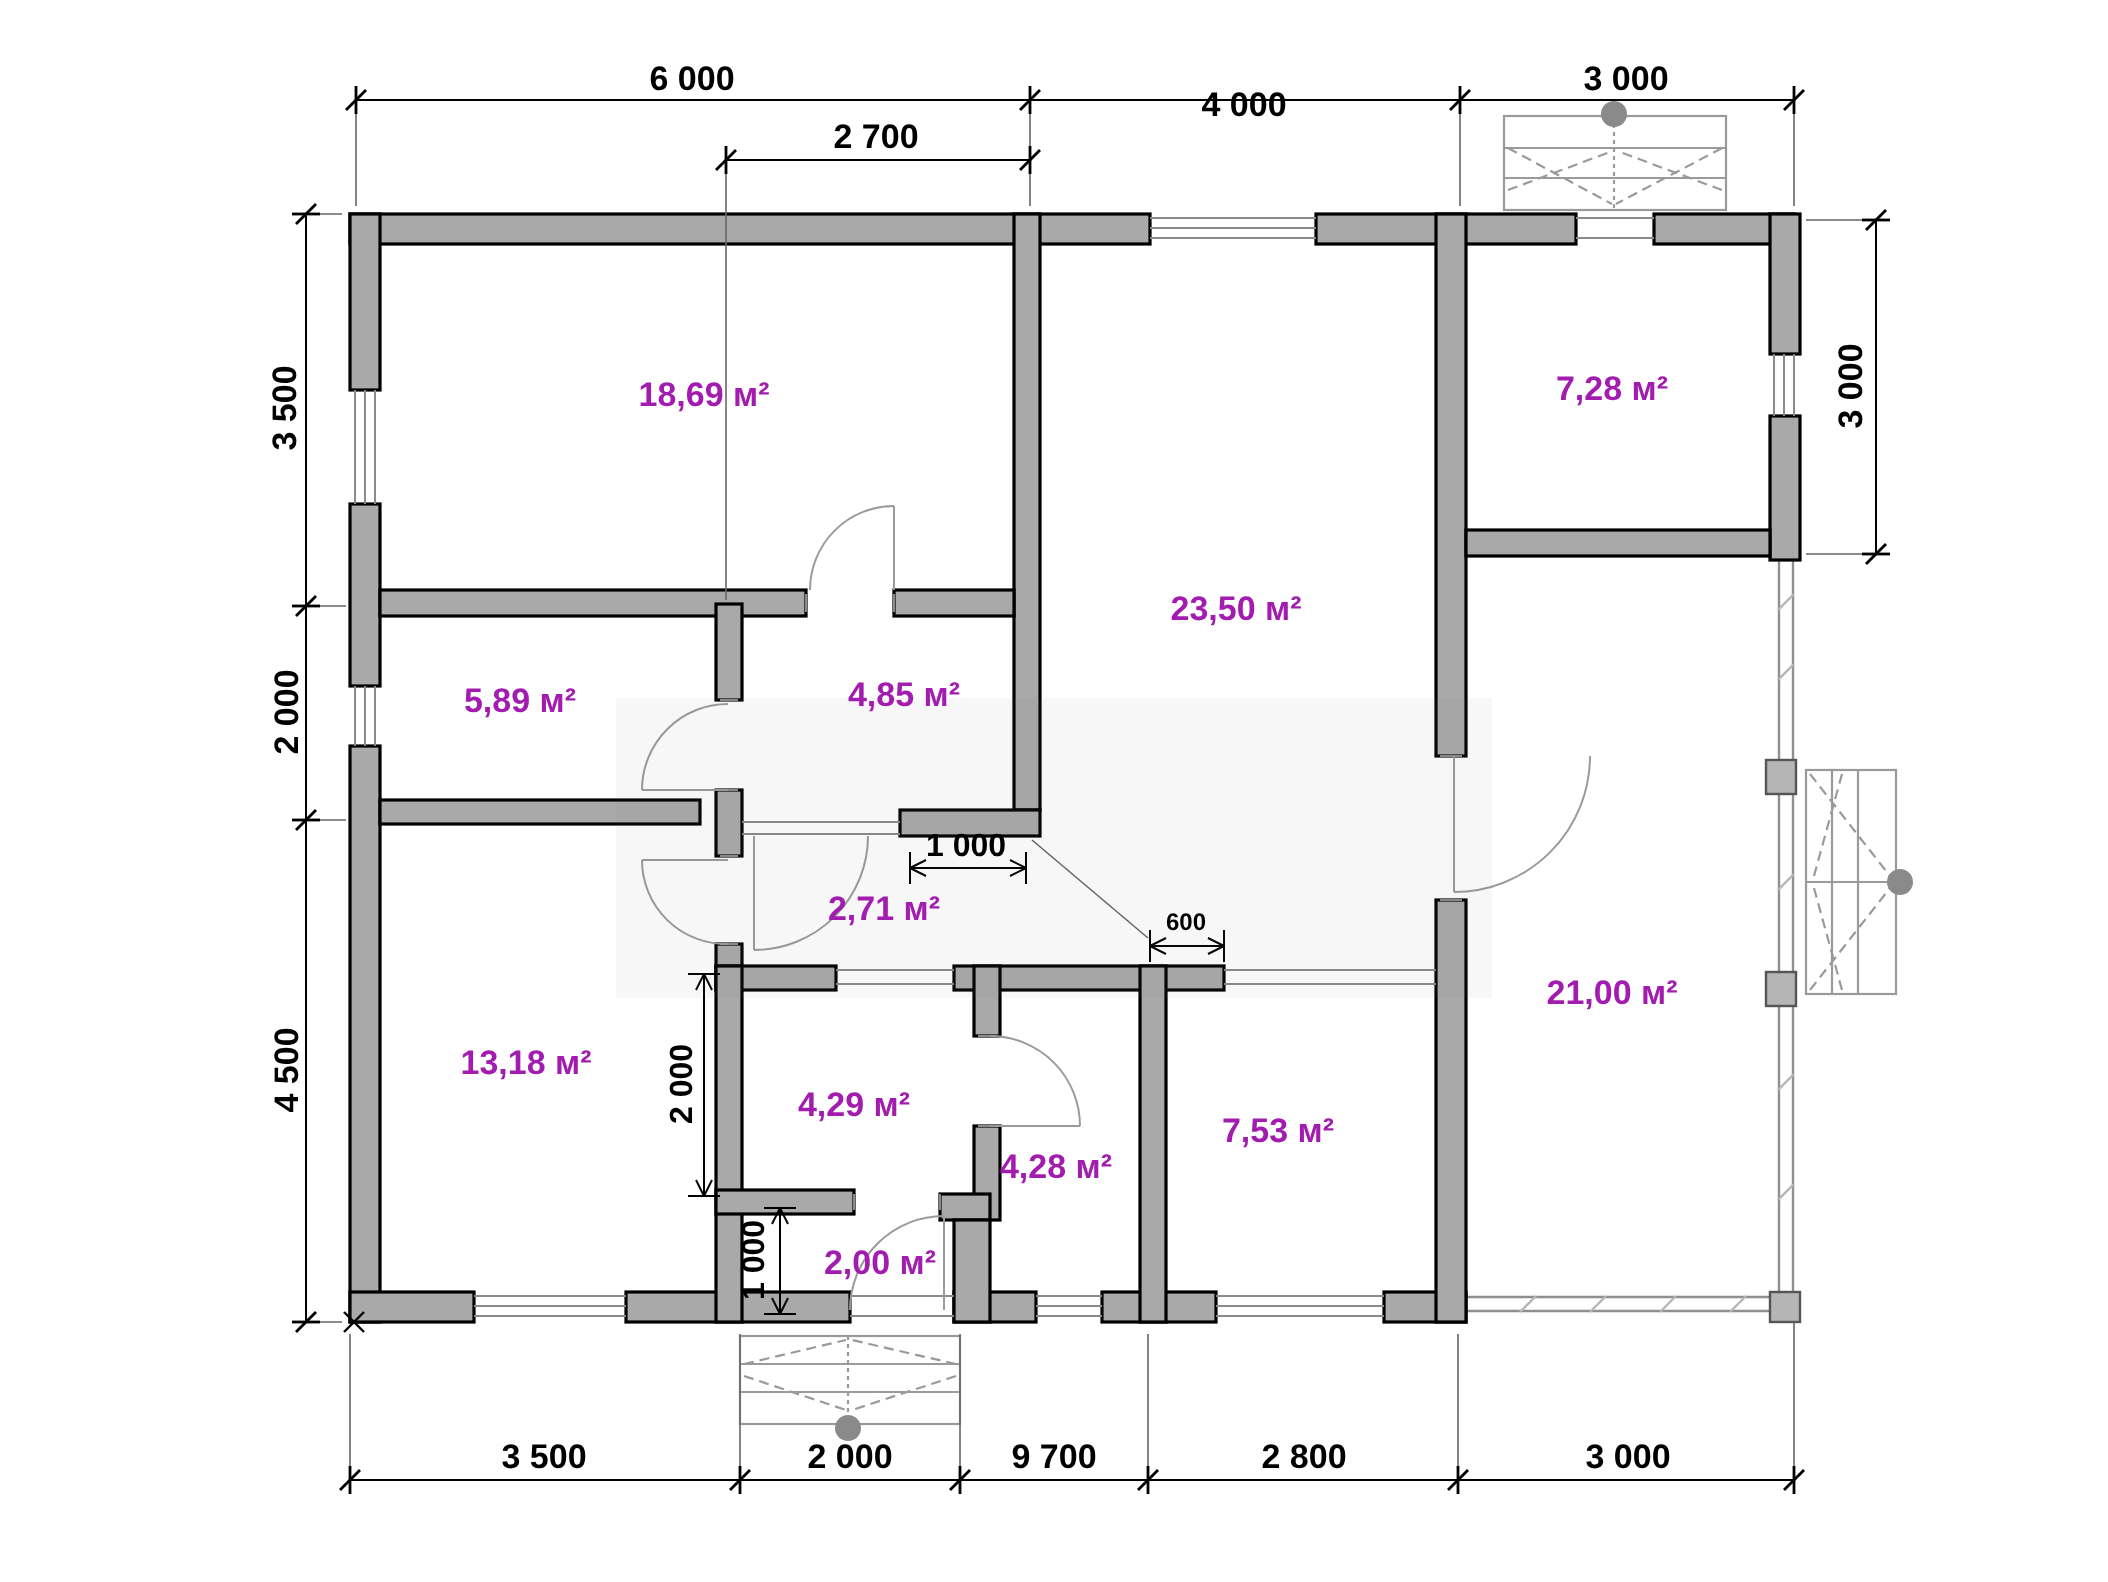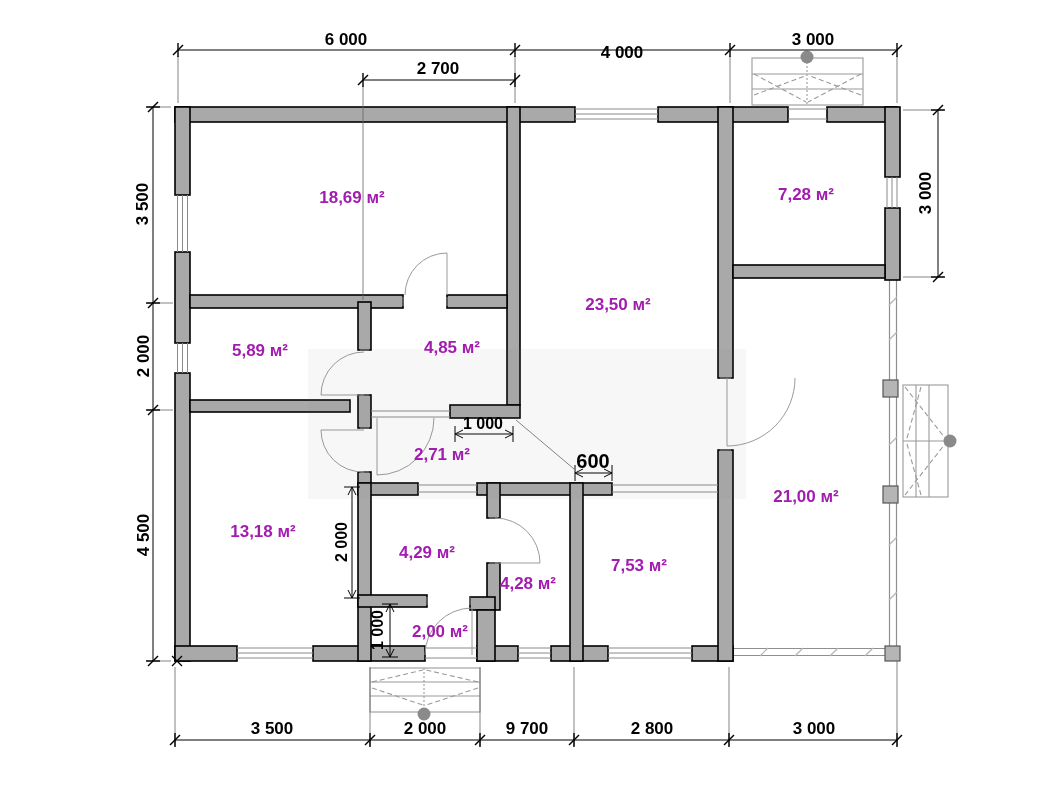--- a/index.html
+++ b/index.html
@@ -372,17 +372,17 @@
 
 <div class="lbl dim v" style="left:926px;top:193px;">3 000</div>
 
 <div class="lbl dim" style="left:272px;top:729px;">3 500</div>
 <div class="lbl dim" style="left:425px;top:729px;">2 000</div>
 <div class="lbl dim" style="left:527px;top:729px;">9 700</div>
 <div class="lbl dim" style="left:652px;top:729px;">2 800</div>
 <div class="lbl dim" style="left:814px;top:729px;">3 000</div>
 
 <div class="lbl dim" style="left:483px;top:424px;font-size:16px;">1 000</div>
-<div class="lbl dim" style="left:593px;top:461px;font-size:20px;">600</div>
+<div class="lbl dim" style="left:593px;top:461px;font-size:12px;">600</div>
 <div class="lbl dim v" style="left:342px;top:542px;font-size:16px;">2 000</div>
 <div class="lbl dim v" style="left:378px;top:630px;font-size:16px;">1 000</div>
 
 </div>
 
 </body></html>

